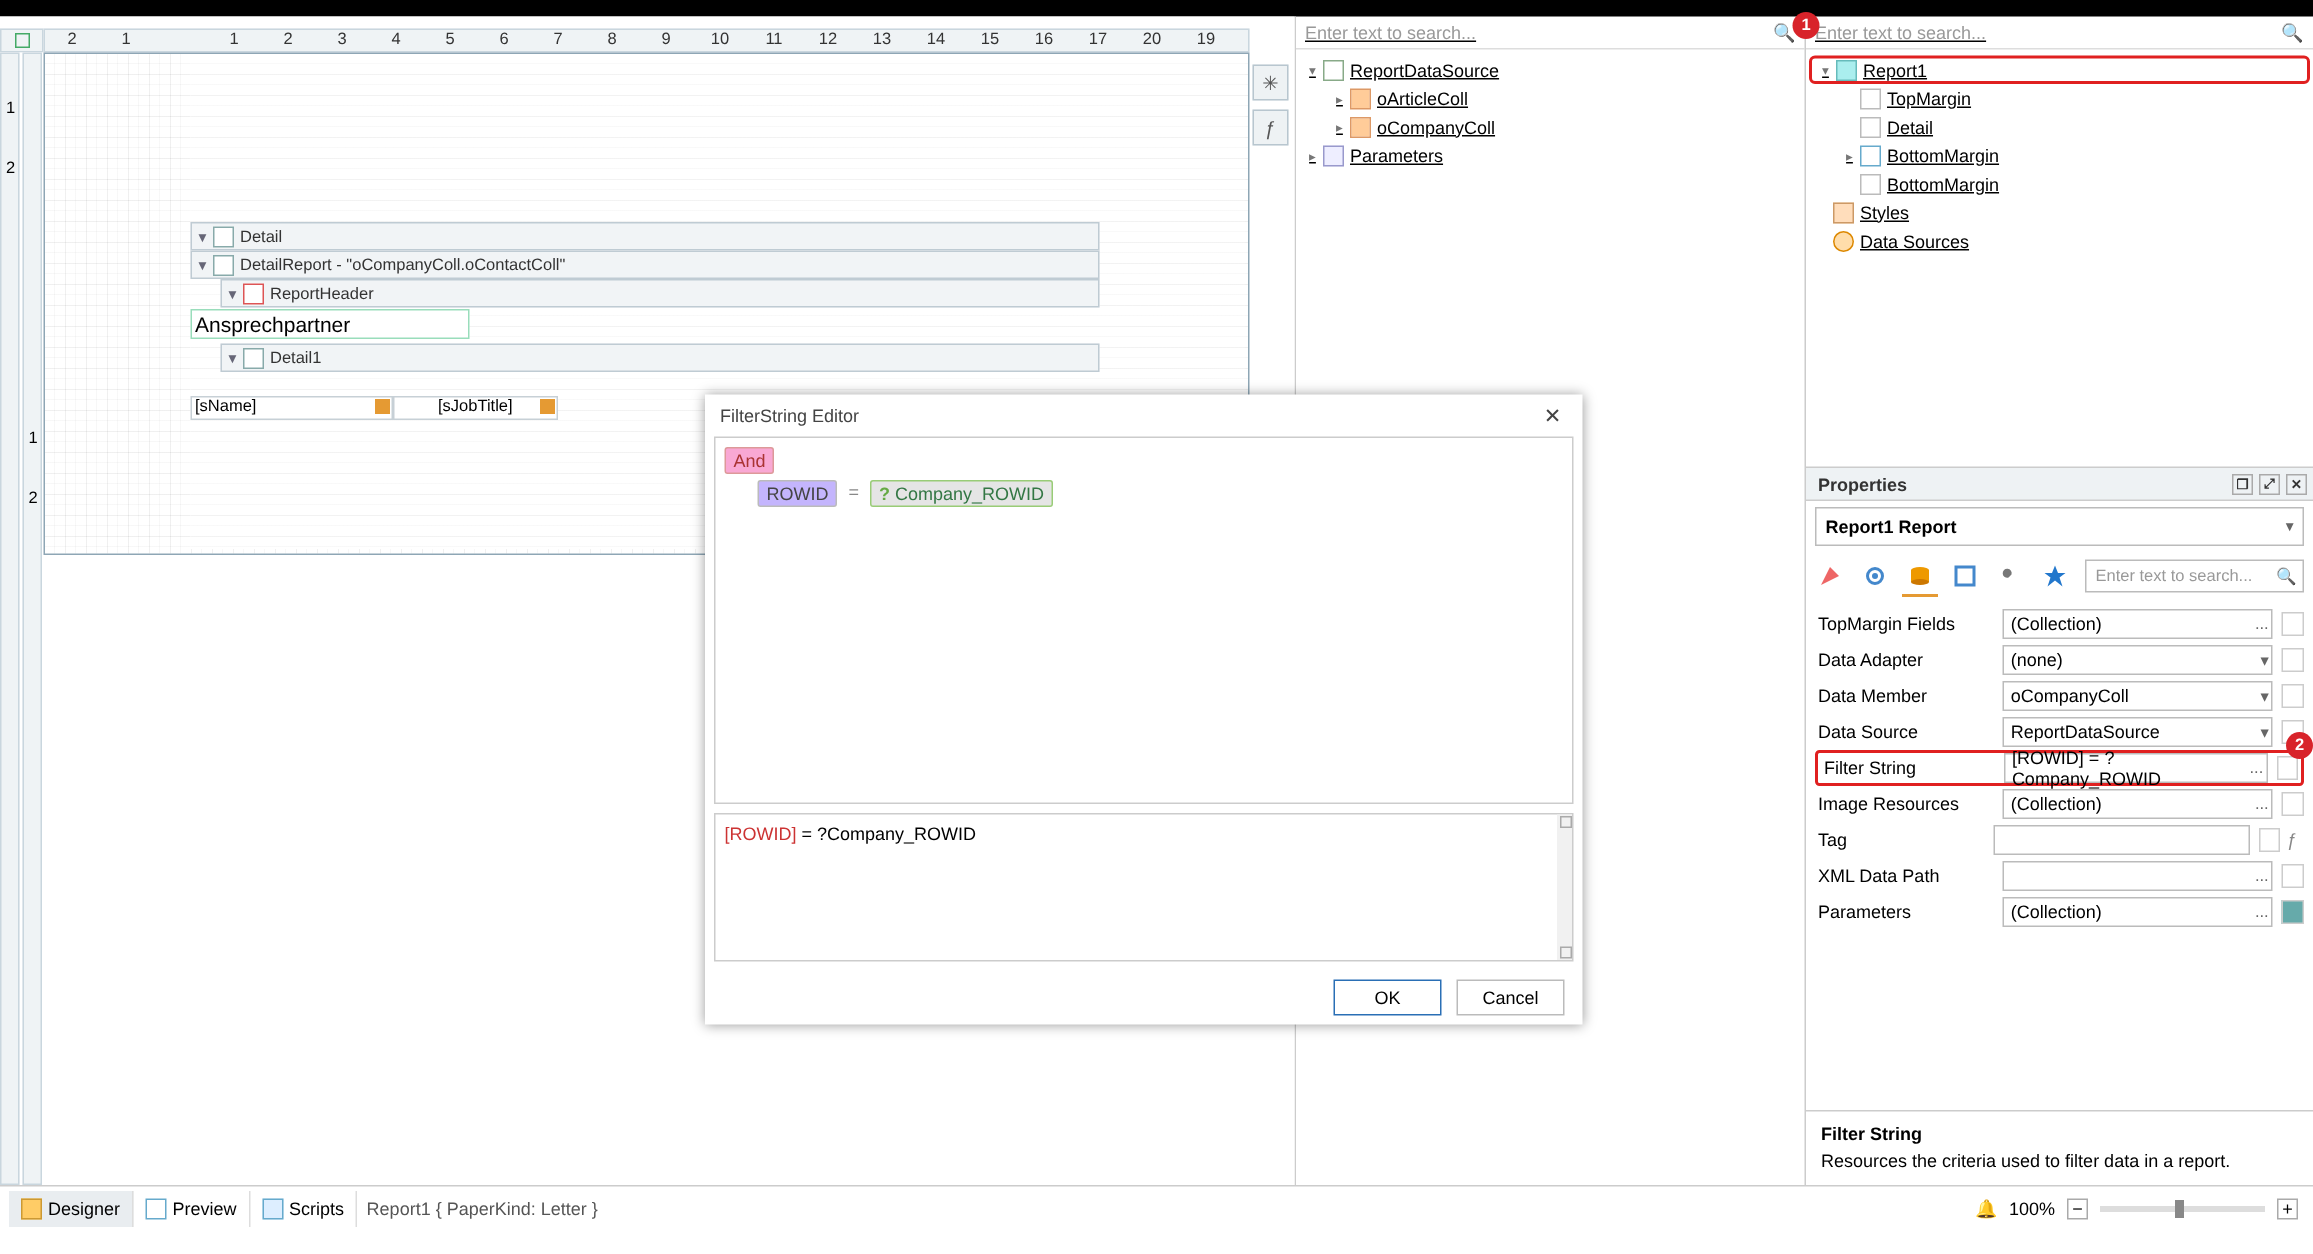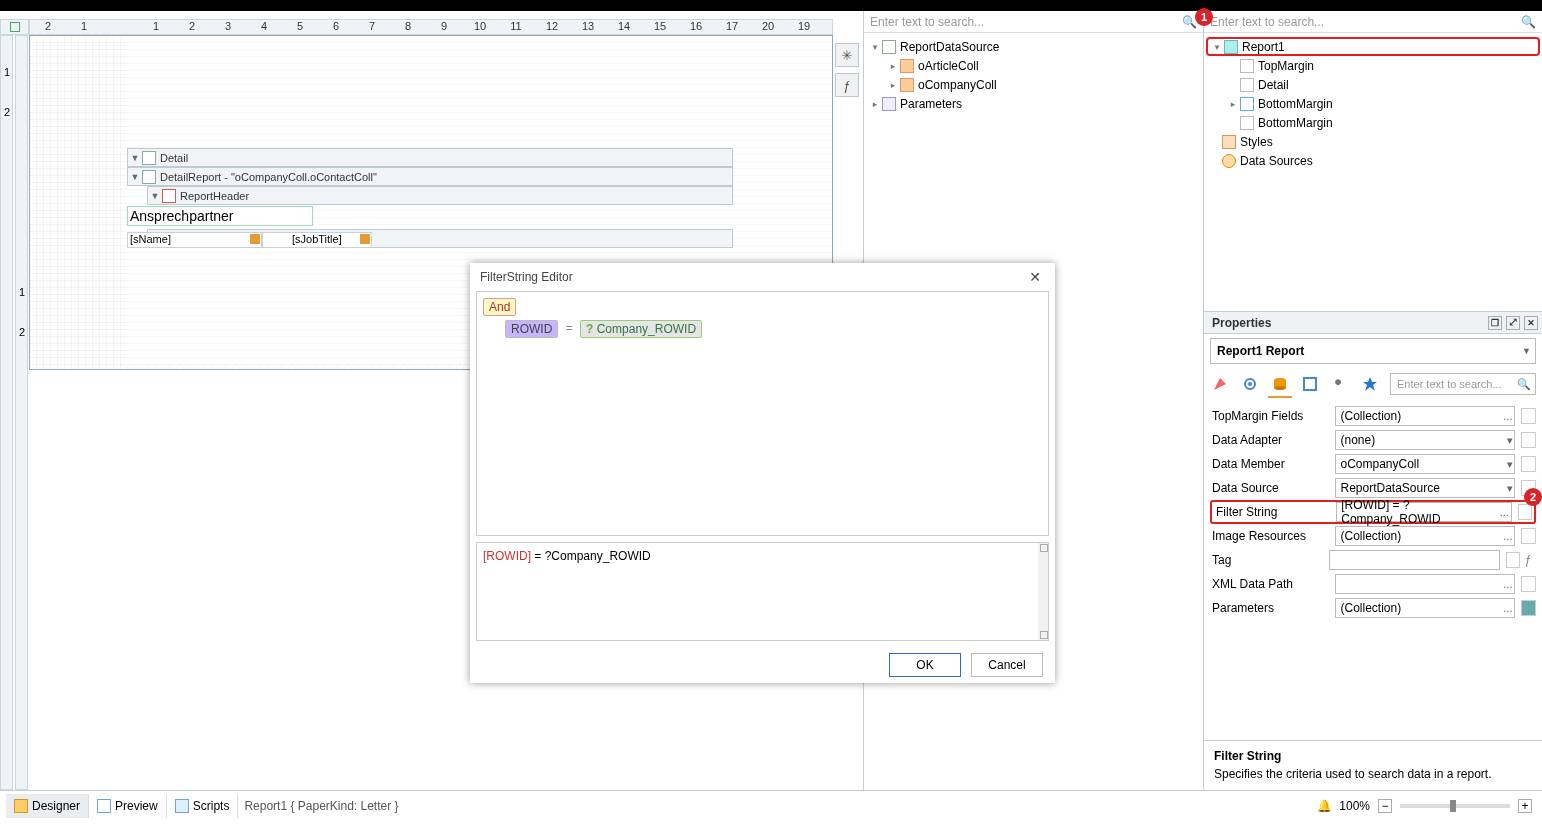--- a/index.html
+++ b/index.html
@@ -21,42 +21,42 @@
 .canvas-back { position:absolute; left:29px; top:24px; right:30px; height:335px; background-image: repeating-linear-gradient(#fff,#fff 6px,#e8e8e8 7px), repeating-linear-gradient(90deg,#fff,#fff 6px,#e8e8e8 7px); background-blend-mode: multiply; border:1px solid #8ea6b5; }
 .paper { position:absolute; left:127px; top:25px; width:703px; height:330px; background-image: repeating-linear-gradient(#fff,#fff 6px,#ececec 7px), repeating-linear-gradient(90deg,#fff,#fff 6px,#ececec 7px); }
 .bandhead { background:#f1f4f6; border:1px solid #bfcbd3; height:19px; font-size:11px; color:#333; display:flex; align-items:center; }
 .bandhead .arrow { width:14px; text-align:center; color:#667; cursor:pointer; font-size:9px; }
 .bandhead .bicon { width:14px; height:14px; margin-right:4px; display:inline-block; border:1px solid #8aa; background:#fff; }
 .detail-band { position:absolute; left:0; top:112px; width:606px; }
 .report-band { position:absolute; left:0; top:131px; width:606px; }
 .rh-band { position:absolute; left:0; top:150px; width:606px; padding-left:20px;}
 .label-band { position:absolute; left:0; top:170px; width:186px; height:20px; border:1px solid #9db; background:#fff; font-size:14px; display:flex; align-items:center; padding-left:2px;}
 .detail1-band { position:absolute; left:0; top:193px; width:606px; padding-left:20px;}
-.fields-band { position:absolute; left:0; top:196px; width:606px; height:16px; display:flex; font-size:11px;}
+.fields-band { position:absolute; left:0; top:228px; width:606px; height:16px; display:flex; font-size:11px;}
 .fieldcell { border:1px solid #c7d0d6; background:#fff; width:135px; height:16px; position:relative; padding-left:2px;}
 .fieldcell .ft { position:absolute; right:1px; top:1px; width:10px; height:10px; background:#e59a33; }
 .dialog { position:absolute; left:470px; top:252px; width:585px; height:420px; background:#fff; box-shadow:0 0 8px rgba(0,0,0,.4); display:flex; flex-direction:column; z-index:50;}
 .dialog .titlebar { height:28px; display:flex; align-items:center; padding:0 10px; font-size:12px; color:#444; justify-content:space-between;}
 .dialog .closebtn { width:20px; height:20px; display:flex; align-items:center; justify-content:center; cursor:pointer; font-size:14px; }
 .dialog .treebox { flex:0 0 245px; border:1px solid #ccc; margin:0 6px; padding:6px; font-size:12px; overflow:auto; }
 .tok { display:inline-block; border:1px solid; border-radius:2px; padding:0 5px; height:18px; line-height:16px; font-size:12px; vertical-align:middle;}
-.tok-and { background:#fef9c3; border-color:#d99; color:#a33; }
+.tok-and { background:#f9a8d4; border-color:#d99; color:#a33; }
 .tok-field { background:#c4b5fd; border-color:#bbb; color:#444;}
 .tok-param { background:#e5e5e5; border-color:#9c7; color:#374;}
 .tok-param::before{content:"? "; color:#6a4; font-weight:bold;}
 .eq { color:#888; margin:0 4px;}
 .dialog .exprbox { flex:1; border:1px solid #ccc; margin:6px; padding:6px; font-size:12px; font-family:Consolas,monospace; position:relative;}
 .exprbox .vsb { position:absolute; right:0; top:0; bottom:0; width:10px; background:#f1f1f1; }
 .exprbox .vsb::before,.exprbox .vsb::after{content:"";position:absolute;left:2px;width:6px;height:6px;border:1px solid #aaa;}
 .exprbox .vsb::before{top:1px;} .exprbox .vsb::after{bottom:1px;}
 .dialog .btns { height:36px; display:flex; justify-content:flex-end; align-items:center; gap:10px; padding:0 12px;}
 .dialog .btns button { width:72px; height:24px; font-size:12px; background:#fff; cursor:pointer;}
 .dialog .btns .ok { border:1px solid #2a6fb5; }
 .dialog .btns .cancel { border:1px solid #bbb; }
-.tree-panel { border-left:1px solid #ccc; flex:1; display:flex; }
+.tree-panel { border-left:1px solid #ccc; flex:1; display:flex;text-decoration:underline; }
 .left-tree,.right-tree { width:50%; display:flex; flex-direction:column; }
 .right-tree { border-left:1px solid #ccc; }
 .searchbox { height:22px; border-bottom:1px solid #ddd; display:flex; align-items:center; padding:0 6px; font-size:12px; color:#999; position:relative;}
 .searchbox .mag { position:absolute; right:6px; color:#999; font-size:12px;}
 .treebody { flex:1; font-size:12px; padding:4px 2px; overflow:auto; }
 .node { display:flex; align-items:center; height:19px; padding-left:4px; cursor:pointer; white-space:nowrap;}
 .node .exp { width:10px; font-size:9px; color:#777; margin-right:2px; text-align:center;}
 .node .nicon { width:14px; height:14px; margin-right:4px; display:inline-block;}
 .ic-ds{background:#fff;border:1px solid #8a8;}
 .ic-tbl{background:linear-gradient(#fc9,#fc9);border:1px solid #d96;}
@@ -409,21 +409,21 @@
               <div class="pname">Parameters</div>
               <div class="pval">
                 <span>(Collection)</span>
                 <span class="ell">...</span>
               </div>
               <div class="rst" style="background:#6aa;"></div>
             </div>
           </div>
         <div class="desc">
           <div class="dt">Filter String</div>
-          <div>Specifies the criteria used to search data in a report.</div>
+          <div>Resources the criteria used to filter data in a report.</div>
         </div>
       </div>
     </div>
   </div>
 </div>
 
 <div class="status">
   <div id="statustabs" style="display:flex;">
       <div class="tab active">
         <span class="ti ti-des"></span>

